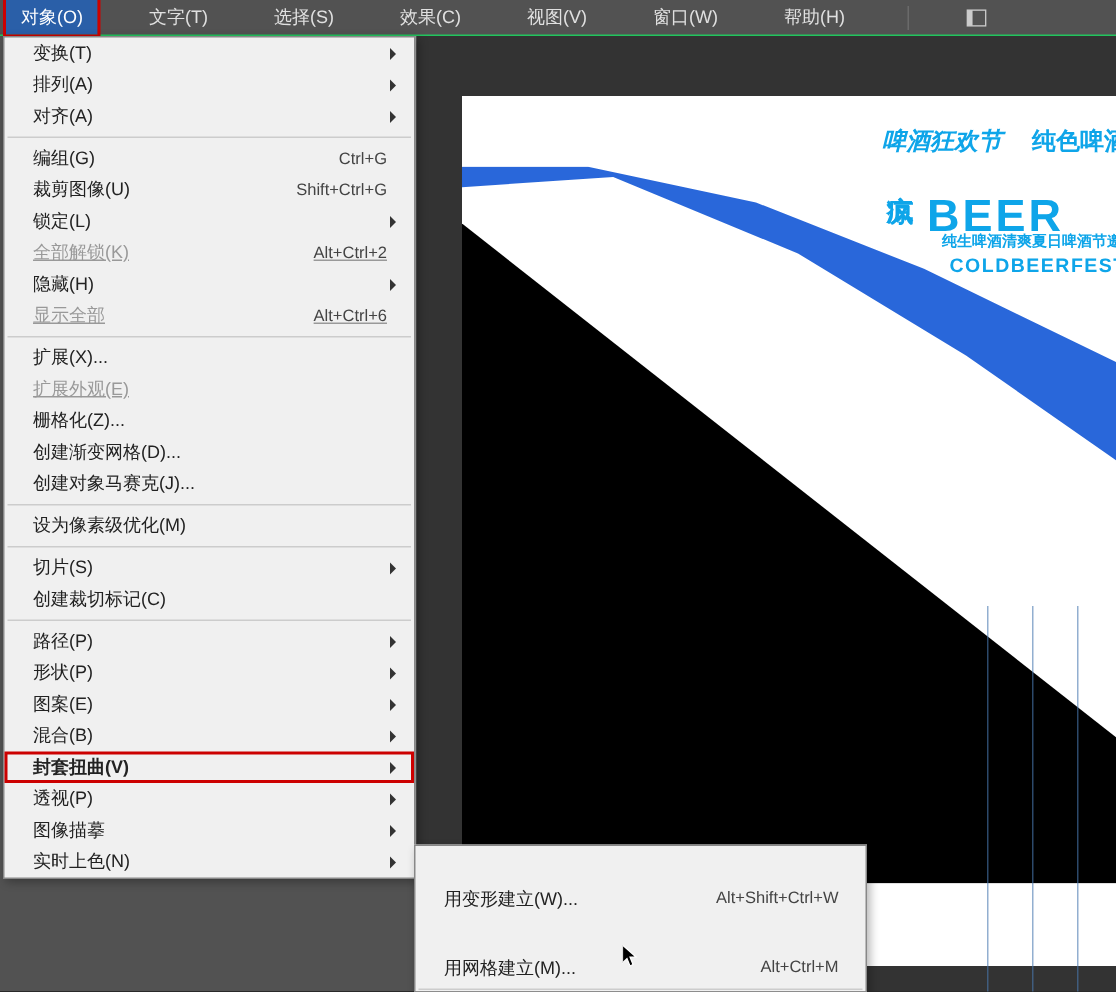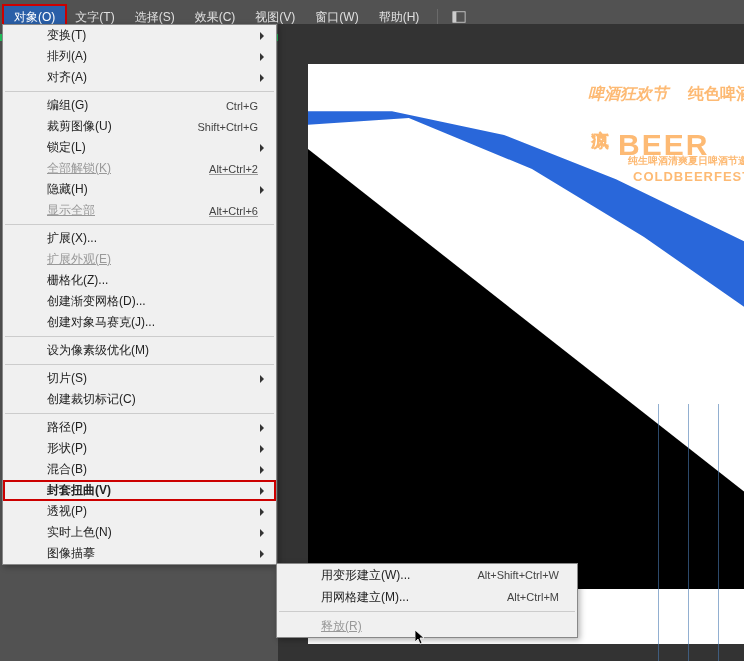--- a/index.html
+++ b/index.html
@@ -1,43 +1,43 @@
 <!DOCTYPE html>
 <html><head>
 <meta charset="utf-8">
 <style>
 * { margin: 0; padding: 0; box-sizing: border-box; font-family: "Microsoft YaHei", sans-serif; }
 body { width: 744px; height: 661px; background: #525252; overflow: hidden; position: relative; }
 
-.menubar { height: 24px; background: #525252; display: flex; align-items: center; padding: 17px 4px; color: #e0e0e0; font-size: 12px; border-bottom: 7px solid #22c55e; }
+.menubar { height: 24px; background: #525252; display: flex; align-items: center; padding: 0 4px; color: #e0e0e0; font-size: 12px; border-bottom: 1px solid #22c55e; gap: 24px; }
 .menubar-item { padding: 3px 10px; cursor: pointer; }
 .menubar-item.active { background: #2a5fa8; color: #fff; outline: 2px solid #c00; }
 .menubar-sep { width: 1px; height: 16px; background: #6a6a6a; margin: 0 8px; }
 .menubar-icon { width: 14px; height: 14px; margin-left: 6px; }
 
 .dropdown { position: absolute; left: 2px; top: 24px; width: 275px; background: #f0f0f0; border: 1px solid #888; box-shadow: 2px 2px 6px rgba(0,0,0,.3); font-size: 12px; color: #222; }
-.menu-item { display: flex; align-items: center; height: 21px; padding: 0 18px 0 44px; position: relative; }
+.menu-item { display: flex; align-items: center; height: 21px; padding: 0 18px 0 19px; position: relative; }
 .menu-item .label { flex: 1; }
 .menu-item .shortcut { color: #444; font-size: 11px; }
 .menu-item.disabled { color: #999; text-decoration: underline; }
 .menu-item.has-sub::after { content: ""; position: absolute; right: 8px; top: 50%; transform: translateY(-50%); border: 4px solid transparent; border-left-color: #333; }
 .menu-item.highlighted { outline: 2px solid #c00; outline-offset: -2px; font-weight: bold; }
 .menu-sep { height: 1px; background: #ccc; margin: 3px 2px; }
 
 .submenu { position: absolute; left: 276px; top: 563px; width: 302px; background: #f0f0f0; border: 1px solid #888; box-shadow: 2px 2px 6px rgba(0,0,0,.3); font-size: 12px; color: #222; }
-.submenu .menu-item { height: 22px; }
+.submenu .menu-item { height: 22px; margin-top: 24px; }
 .submenu .menu-sep { margin: 3px 2px; }
 
 .canvas { position: absolute; left: 278px; top: 24px; right: 0; bottom: 0; background: #333; }
 .artboard { position: absolute; left: 30px; top: 40px; width: 440px; height: 580px; background: #fff; }
 
 .black-tri { position: absolute; left: 30px; top: 125px; width: 560px; height: 440px; background: #000; clip-path: polygon(0 0, 100% 100%, 0 100%); }
 .blue-wave { position: absolute; left: 30px; top: 60px; width: 560px; height: 340px; background: #1e5fd8; clip-path: polygon(0 12%, 18% 10%, 40% 25%, 60% 45%, 80% 68%, 100% 92%, 100% 70%, 80% 48%, 55% 28%, 35% 15%, 15% 8%, 0 8%); opacity: 0.95; }
 
-.beer-text { position: absolute; color: #fdba74; font-weight: bold; white-space: nowrap; }
+.beer-text { position: absolute; color: #0ea5e9; font-weight: bold; white-space: nowrap; }
 .bt1 { left: 310px; top: 60px; font-size: 16px; font-style: italic; }
 .bt2 { left: 410px; top: 60px; font-size: 16px; }
 .bt3 { left: 340px; top: 104px; font-size: 30px; letter-spacing: 2px; }
 .bt6 { left: 555px; top: 85px; font-size: 15px; writing-mode: vertical-rl; }
 .bt7 { left: 350px; top: 130px; font-size: 10px; }
 .bt8 { left: 355px; top: 145px; font-size: 13px; letter-spacing: 1px; }
 .bt10 { left: 310px; top: 92px; font-size: 18px; writing-mode: vertical-rl; }
 .bt-r3 { left: 698px; top: 380px; font-size: 11px; writing-mode: vertical-rl; color: #1e5fd8; }
 .bt-r4 { left: 712px; top: 380px; font-size: 11px; writing-mode: vertical-rl; color: #1e5fd8; }
 .bt-r7 { left: 618px; top: 450px; font-size: 10px; writing-mode: vertical-rl; color: #1e5fd8; }
@@ -151,33 +151,36 @@
       <span class="label">创建裁切标记(C)</span>
     </div>
     <div class="menu-sep"></div>
     <div class="menu-item has-sub">
       <span class="label">路径(P)</span>
     </div>
     <div class="menu-item has-sub">
       <span class="label">形状(P)</span>
     </div>
     <div class="menu-item has-sub">
+      <span class="label">图案(E)</span>
+    </div>
+    <div class="menu-item has-sub">
       <span class="label">混合(B)</span>
     </div>
     <div class="menu-item has-sub highlighted">
       <span class="label">封套扭曲(V)</span>
     </div>
     <div class="menu-item has-sub">
       <span class="label">透视(P)</span>
     </div>
     <div class="menu-item has-sub">
+      <span class="label">图像描摹</span>
+    </div>
+    <div class="menu-item has-sub">
       <span class="label">实时上色(N)</span>
-    </div>
-    <div class="menu-item has-sub">
-      <span class="label">图像描摹</span>
     </div>
   </div>
 <div class="submenu" id="sub-menu">
     <div class="menu-item">
       <span class="label">用变形建立(W)...</span>
       <span class="shortcut">Alt+Shift+Ctrl+W</span>
     </div>
     <div class="menu-item">
       <span class="label">用网格建立(M)...</span>
       <span class="shortcut">Alt+Ctrl+M</span>

